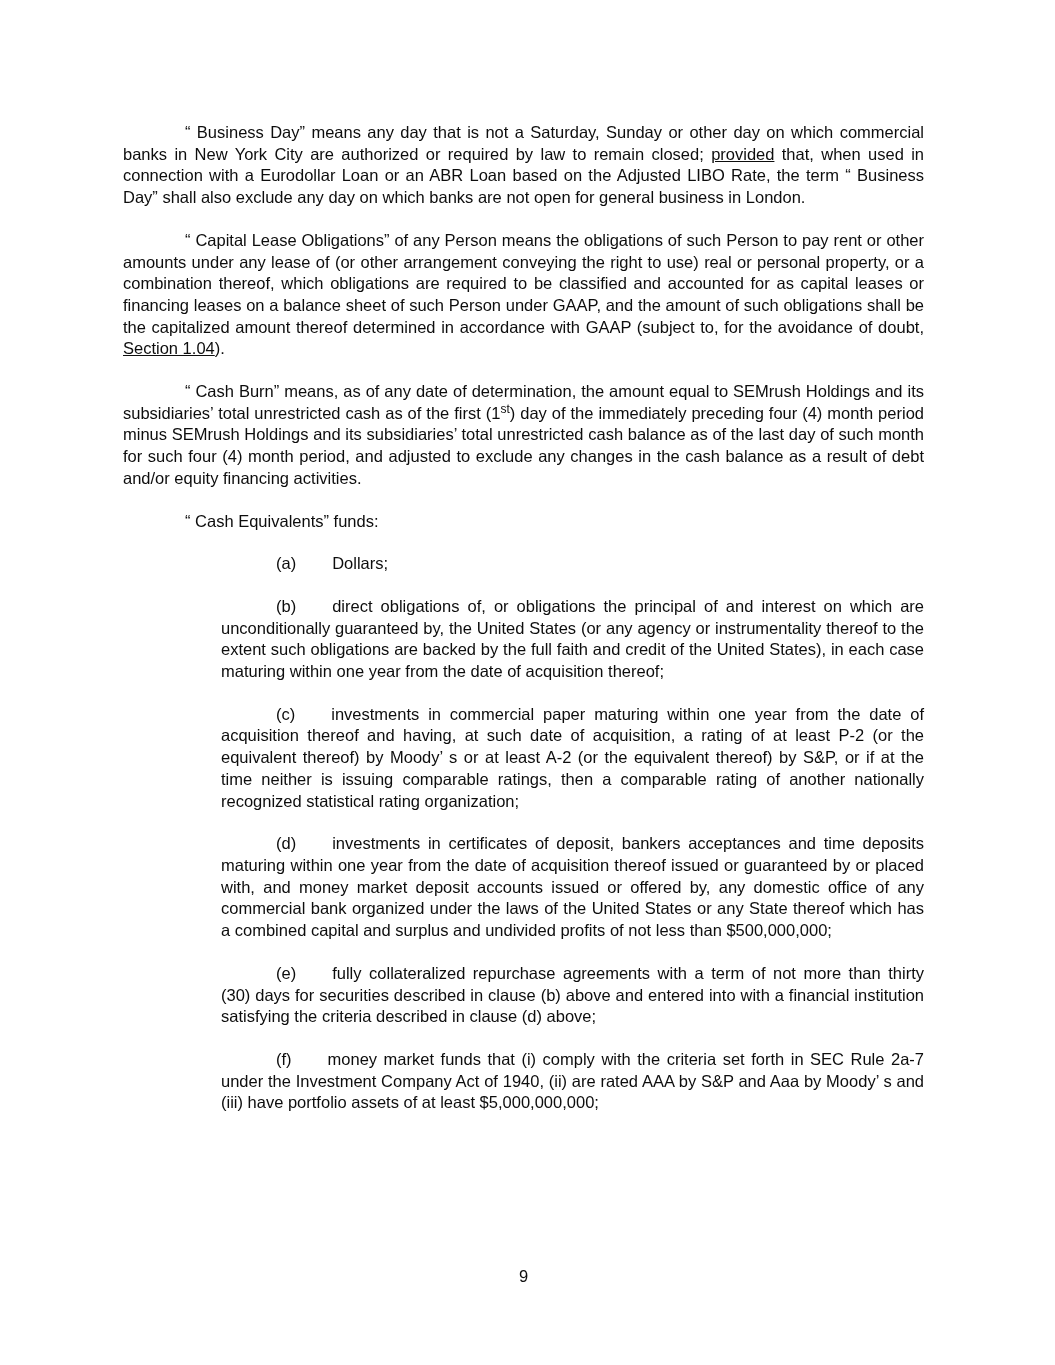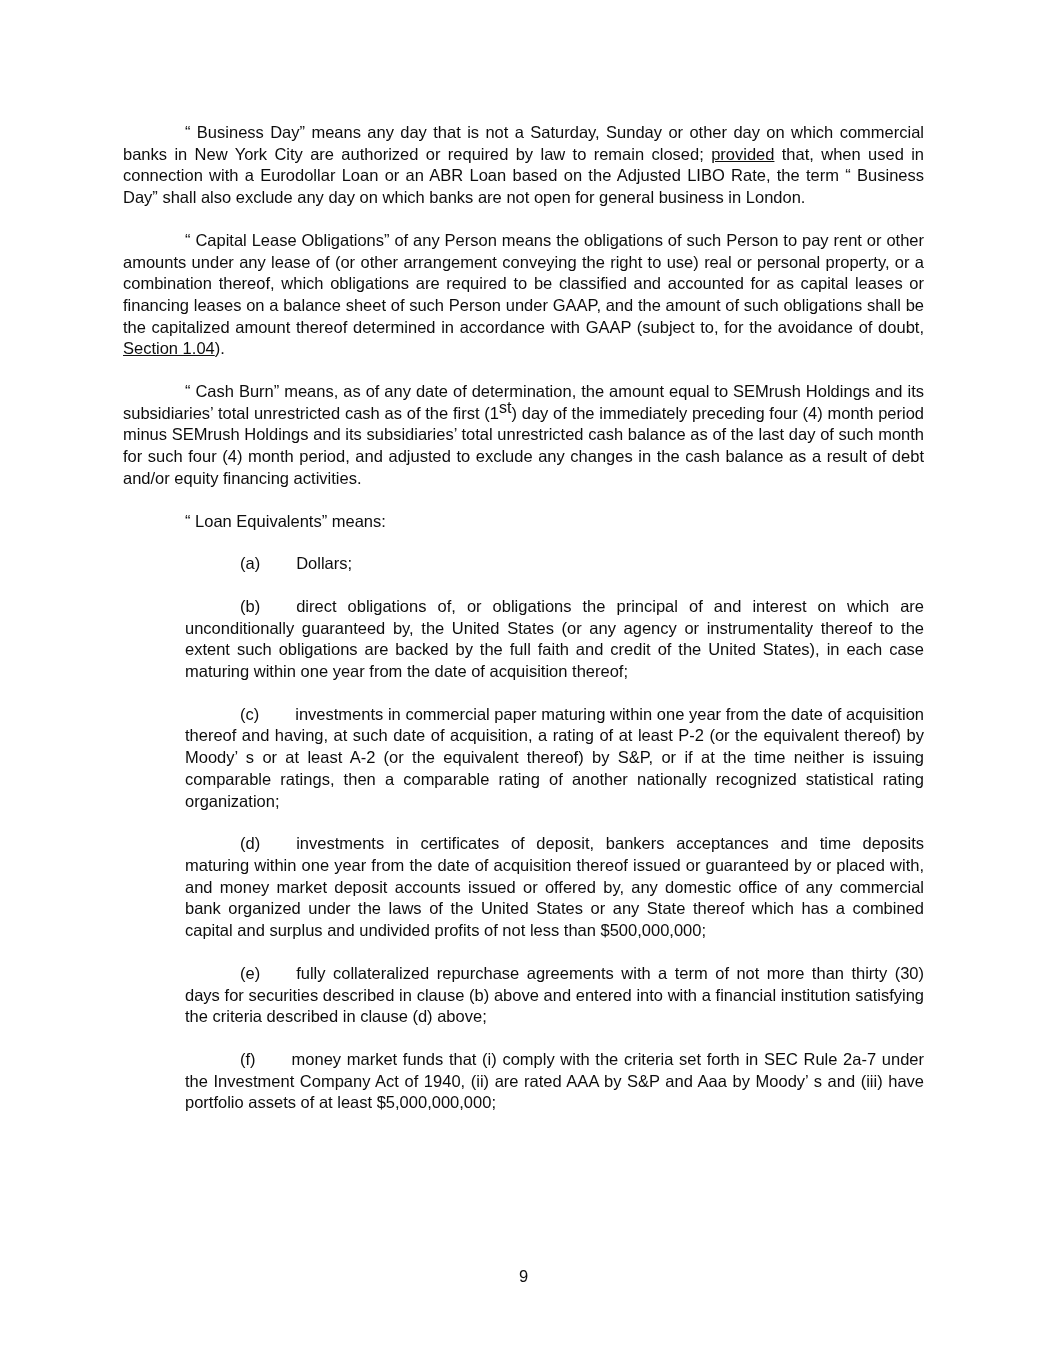--- a/index.html
+++ b/index.html
@@ -25,35 +25,35 @@
     line-height: 21.7px;
     text-align: justify;
   }
   .doc p {
     margin: 0 0 21px 0;
   }
   .doc p.body {
     text-indent: 62px;
   }
   .doc p.clause {
-    margin-left: 62px;
+    margin-left: 98px;
     text-indent: 55px;
   }
   .doc p.justify-last {
     text-align-last: justify;
   }
   .tab {
     display: inline-block;
     width: 36px;
   }
   .u {
     text-decoration: underline;
   }
   .sup {
-    font-size: 16px;
+    font-size: 12px;
     vertical-align: super;
     line-height: 0;
   }
   .page-num {
     position: absolute;
     left: 123px;
     top: 1266px;
     width: 801px;
     text-align: center;
     font-size: 16.5px;
@@ -61,21 +61,21 @@
   }
 </style>
 </head>
 <body>
 
 <div class="page">
   <div class="doc" id="document-body">
       <p class="body"><span>“ Business Day” means any day that is not a Saturday, Sunday or other day on which commercial banks in New York City are authorized or required by law to remain closed; </span><span class="u">provided</span><span> that, when used in connection with a Eurodollar Loan or an ABR Loan based on the Adjusted LIBO Rate, the term “ Business Day” shall also exclude any day on which banks are not open for general business in London.</span></p>
       <p class="body"><span>“ Capital Lease Obligations” of any Person means the obligations of such Person to pay rent or other amounts under any lease of (or other arrangement conveying the right to use) real or personal property, or a combination thereof, which obligations are required to be classified and accounted for as capital leases or financing leases on a balance sheet of such Person under GAAP, and the amount of such obligations shall be the capitalized amount thereof determined in accordance with GAAP (subject to, for the avoidance of doubt, </span><span class="u">Section 1.04</span><span>).</span></p>
       <p class="body"><span>“ Cash Burn” means, as of any date of determination, the amount equal to SEMrush Holdings and its subsidiaries’ total unrestricted cash as of the first (1</span><span class="sup">st</span><span>) day of the immediately preceding four (4) month period minus SEMrush Holdings and its subsidiaries’ total unrestricted cash balance as of the last day of such month for such four (4) month period, and adjusted to exclude any changes in the cash balance as a result of debt and/or equity financing activities.</span></p>
-      <p class="body"><span>“ Loan Equivalents” means:</span></p>
+      <p class="body"><span>“ Cash Equivalents” funds:</span></p>
       <p class="clause"><span>(a)</span><span class="tab"></span><span>Dollars;</span></p>
       <p class="clause"><span>(b)</span><span class="tab"></span><span>direct obligations of, or obligations the principal of and interest on which are unconditionally guaranteed by, the United States (or any agency or instrumentality thereof to the extent such obligations are backed by the full faith and credit of the United States), in each case maturing within one year from the date of acquisition thereof;</span></p>
       <p class="clause"><span>(c)</span><span class="tab"></span><span>investments in commercial paper maturing within one year from the date of acquisition thereof and having, at such date of acquisition, a rating of at least P-2 (or the equivalent thereof) by Moody’ s or at least A-2 (or the equivalent thereof) by S&amp;P, or if at the time neither is issuing comparable ratings, then a comparable rating of another nationally recognized statistical rating organization;</span></p>
       <p class="clause"><span>(d)</span><span class="tab"></span><span>investments in certificates of deposit, bankers acceptances and time deposits maturing within one year from the date of acquisition thereof issued or guaranteed by or placed with, and money market deposit accounts issued or offered by, any domestic office of any commercial bank organized under the laws of the United States or any State thereof which has a combined capital and surplus and undivided profits of not less than $500,000,000;</span></p>
       <p class="clause"><span>(e)</span><span class="tab"></span><span>fully collateralized repurchase agreements with a term of not more than thirty (30) days for securities described in clause (b) above and entered into with a financial institution satisfying the criteria described in clause (d) above;</span></p>
       <p class="clause"><span>(f)</span><span class="tab"></span><span>money market funds that (i) comply with the criteria set forth in SEC Rule 2a-7 under the Investment Company Act of 1940, (ii) are rated AAA by S&amp;P and Aaa by Moody’ s and (iii) have portfolio assets of at least $5,000,000,000;</span></p>
     </div>
   <div class="page-num">9</div>
 </div>
 

